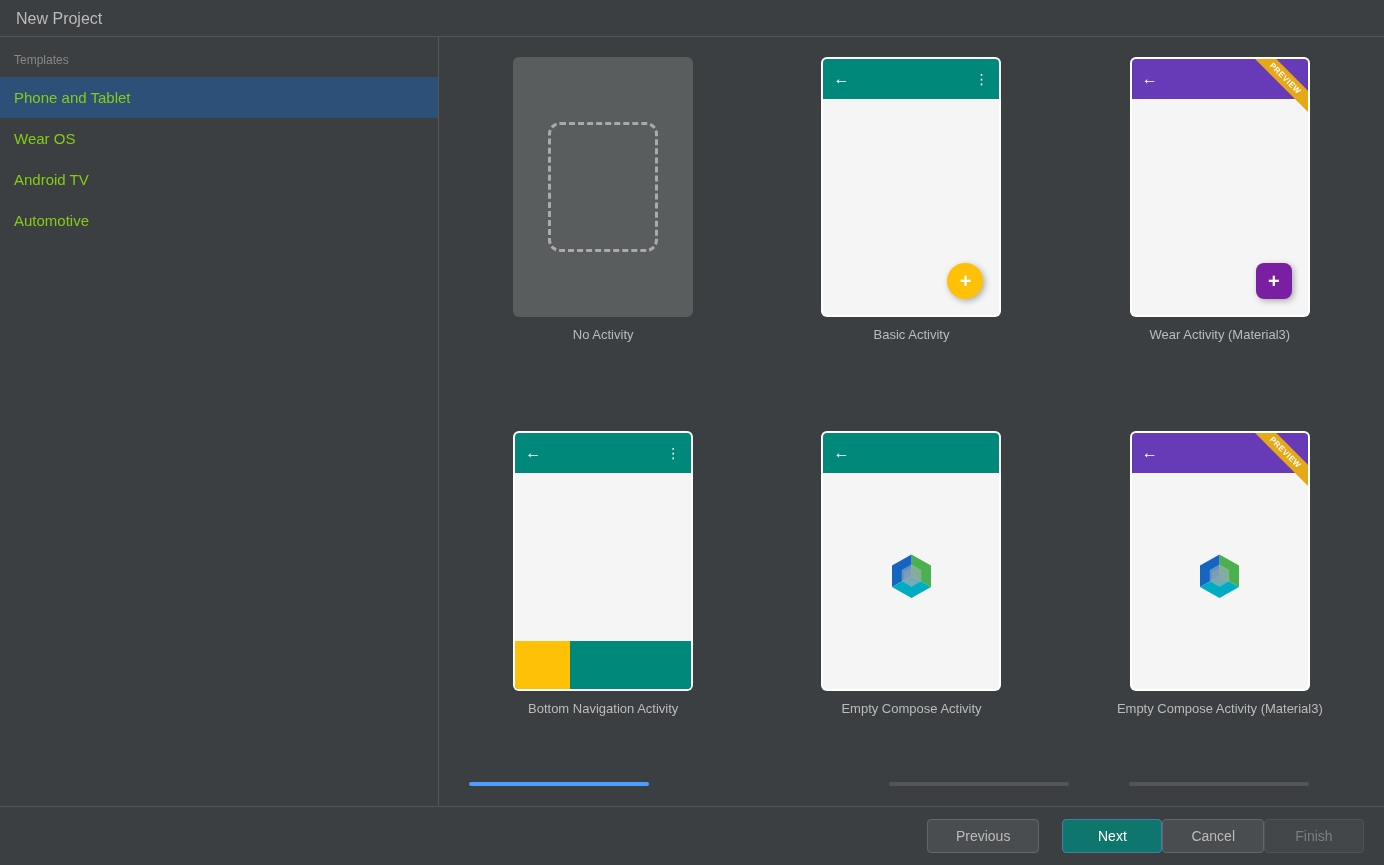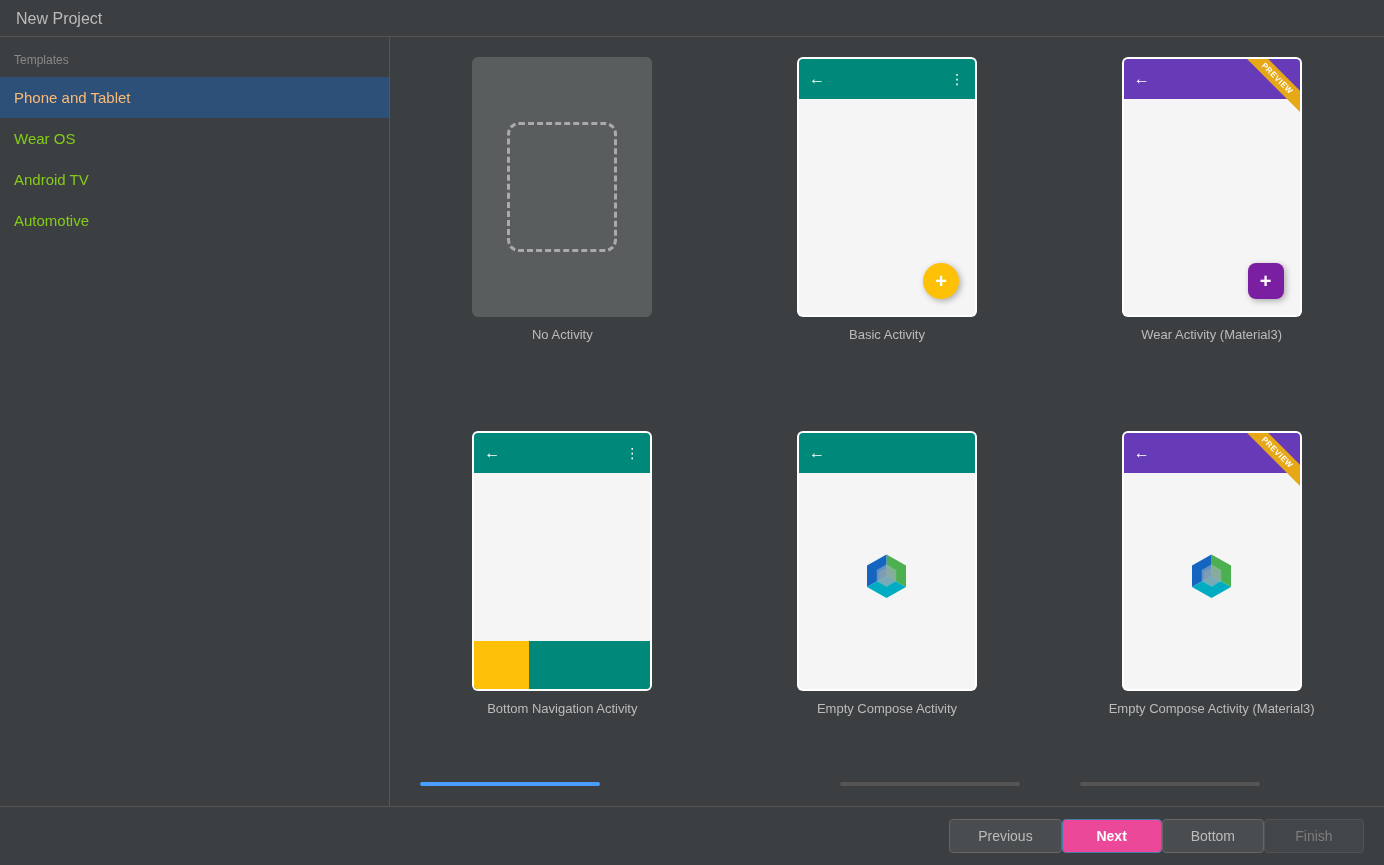--- a/index.html
+++ b/index.html
@@ -32,21 +32,21 @@
       font-weight: normal;
     }
 
     .content-area {
       display: flex;
       flex: 1;
       overflow: hidden;
     }
 
     .sidebar {
-      width: 390px;
+      width: 439px;
       background: #3c3f41;
       padding-top: 12px;
       flex-shrink: 0;
       border-right: 1px solid #555;
     }
 
     .sidebar-section-label {
       font-size: 12px;
       color: #888;
       padding: 4px 14px 10px 14px;
@@ -54,21 +54,21 @@
 
     .sidebar-item {
       padding: 12px 14px;
       font-size: 15px;
       cursor: pointer;
       color: #84cc16;
     }
 
     .sidebar-item.active {
       background: #2d5078;
-      color: #fdba74;
+      color: #84cc16;
     }
 
     .main-content {
       flex: 1;
       padding: 20px 30px;
       overflow-y: auto;
       display: flex;
       flex-direction: column;
     }
 
@@ -234,24 +234,25 @@
       border-radius: 4px;
       font-size: 14px;
       cursor: pointer;
       border: 1px solid #666;
       background: #4a4d4f;
       color: #bbbbbb;
       min-width: 100px;
     }
 
     .btn-primary {
-      background: #ec4899;
+      background: #0f766e;
       border-color: #4a7aa7;
       color: #ffffff;
-      font-weight: bold;
+      font-weight: normal;
+      margin-left: 23px;
     }
 
     .btn-disabled {
       opacity: 0.5;
       cursor: not-allowed;
     }
 
     
     .compose-icon-svg {
       width: 65px;
@@ -391,16 +392,16 @@
         <div style="height:4px; width:180px; background:#4a9eff; border-radius:2px;"></div>
         <div style="height:4px; width:180px; background:#555; border-radius:2px; margin-left:220px;"></div>
         <div style="height:4px; width:180px; background:#555; border-radius:2px; margin-left:40px;"></div>
       </div>
     </div>
   </div>
 
   <div class="footer">
     <button class="btn">Previous</button>
     <button class="btn btn-primary">Next</button>
-    <button class="btn">Bottom</button>
+    <button class="btn">Cancel</button>
     <button class="btn btn-disabled">Finish</button>
   </div>
 </div>
 
 </body></html>

